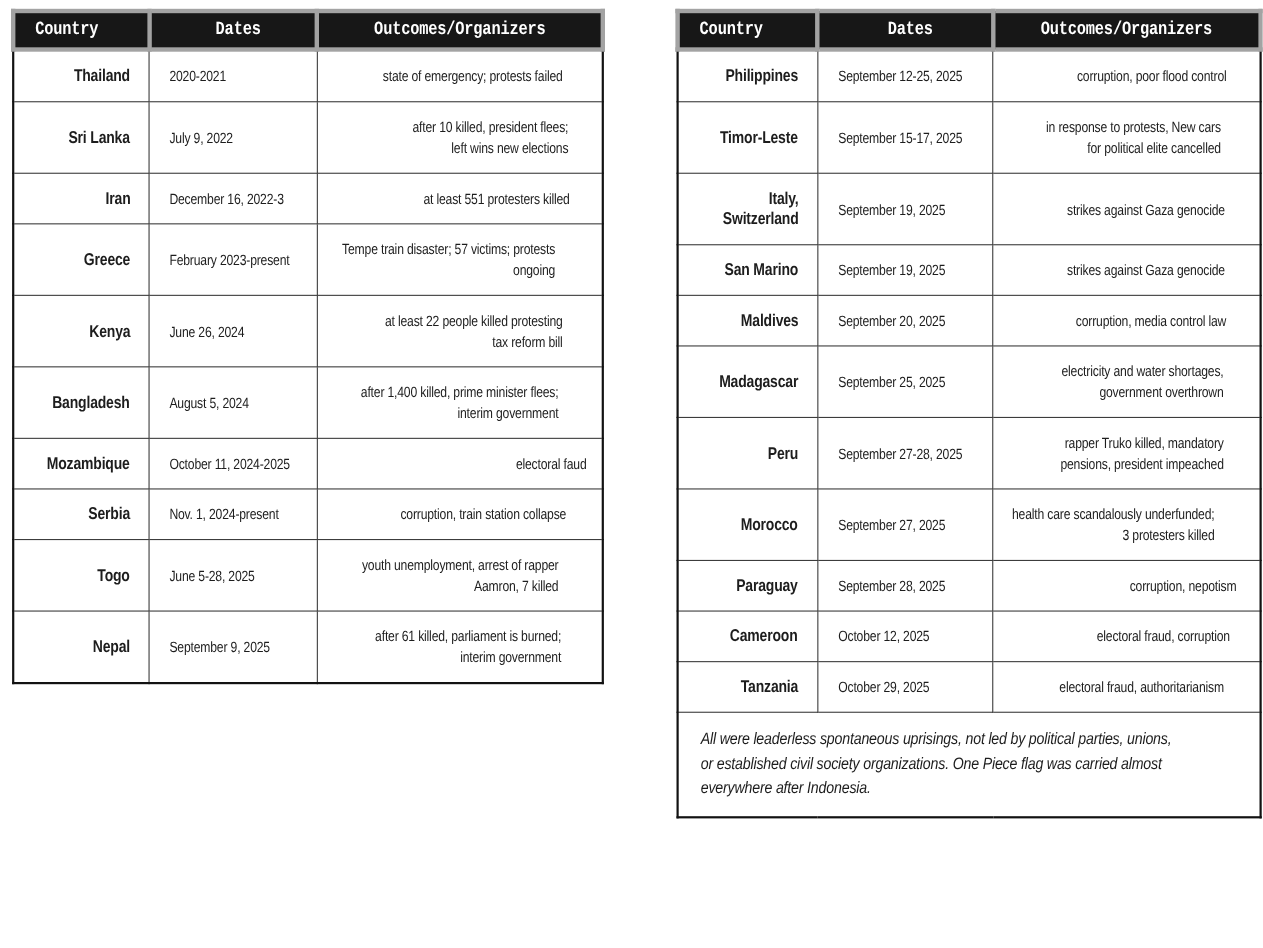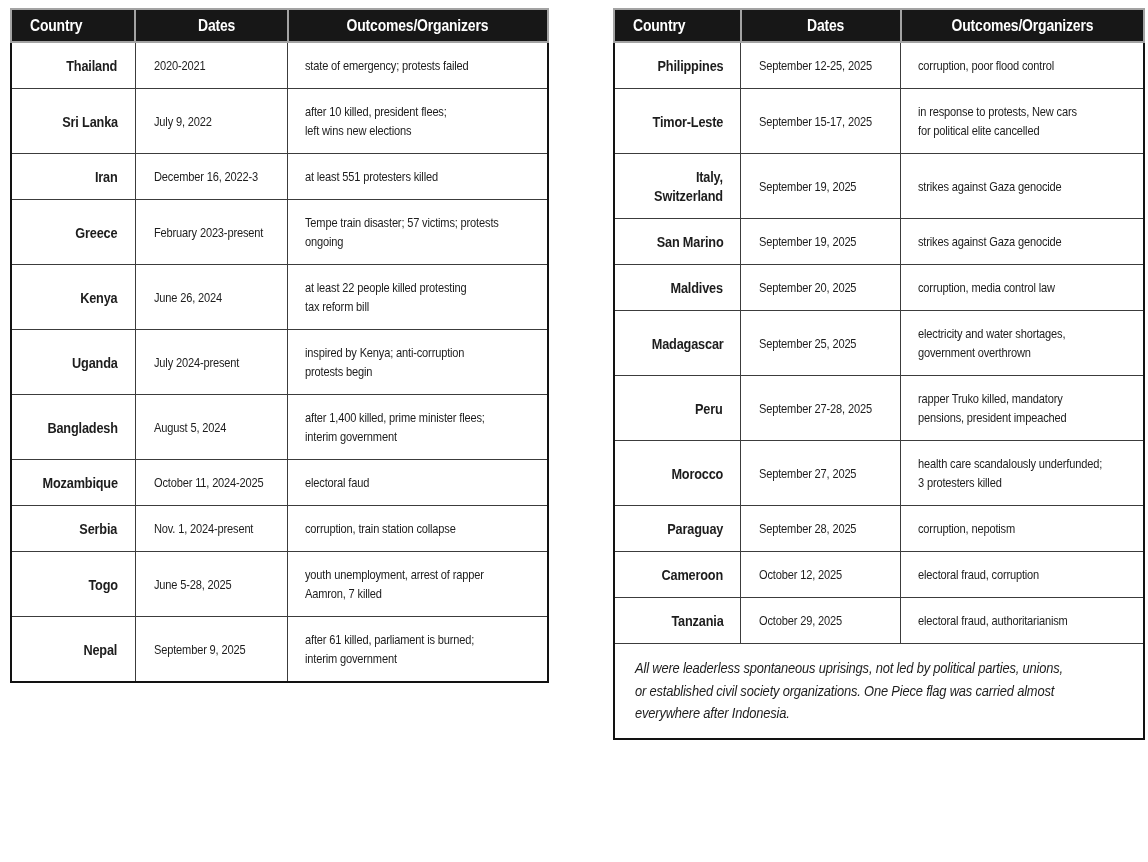--- a/index.html
+++ b/index.html
@@ -23,21 +23,22 @@
     border-collapse: collapse;
     table-layout: fixed;
     background: #ffffff;
     border: 2.5px solid #121212;
   }
   table.tbl th {
     background: #171717;
     color: #ffffff;
     height: 31px;
     padding: 0;
-    border: 2px solid #a3a3a3;
+    border: 4px solid #a3a3a3;
+    font-family: Liberation Mono, monospace;
   }
   table.tbl td {
     border: 1px solid #3c3c3c;
     vertical-align: middle;
     padding: 13px 0;
     background: #ffffff;
   }
   
   .txt {
     display: inline-block;
@@ -65,21 +66,21 @@
   }
   th.h-country { text-align: left; }
   th.h-country .txt { margin-left: 18px; }
   th.h-dates   { text-align: center; }
   th.h-dates   .txt { margin-left: 18px; }
   th.h-out     { text-align: center; }
   td.c-country { text-align: right; }
   td.c-country .txt { margin-right: 17px; }
   td.c-dates   { text-align: left; }
   td.c-dates   .txt { margin-left: 18px; }
-  td.c-out     { text-align: left; border-radius: 11px; }
+  td.c-out     { text-align: right; border-radius: 11px; }
   td.c-out     .txt { margin-left: 17px; }
   td.c-note    { text-align: left; padding: 11px 0; }
   td.c-note    .txt { margin-left: 20px; }
 </style>
 </head>
 <body>
 
 <div class="page">
 
   <table class="tbl">
@@ -118,26 +119,20 @@
           <td class="c-out"><span class="txt">Tempe train disaster; 57 victims; protests
 ongoing</span></td>
         </tr>
         <tr>
           <td class="c-country"><span class="txt b r">Kenya</span></td>
           <td class="c-dates"><span class="txt">June 26, 2024</span></td>
           <td class="c-out"><span class="txt">at least 22 people killed protesting
 tax reform bill</span></td>
         </tr>
         <tr>
-          <td class="c-country"><span class="txt b r">Uganda</span></td>
-          <td class="c-dates"><span class="txt">July 2024-present</span></td>
-          <td class="c-out"><span class="txt">inspired by Kenya; anti-corruption
-protests begin</span></td>
-        </tr>
-        <tr>
           <td class="c-country"><span class="txt b r">Bangladesh</span></td>
           <td class="c-dates"><span class="txt">August 5, 2024</span></td>
           <td class="c-out"><span class="txt">after 1,400 killed, prime minister flees;
 interim government</span></td>
         </tr>
         <tr>
           <td class="c-country"><span class="txt b r">Mozambique</span></td>
           <td class="c-dates"><span class="txt">October 11, 2024-2025</span></td>
           <td class="c-out"><span class="txt">electoral faud</span></td>
         </tr>

